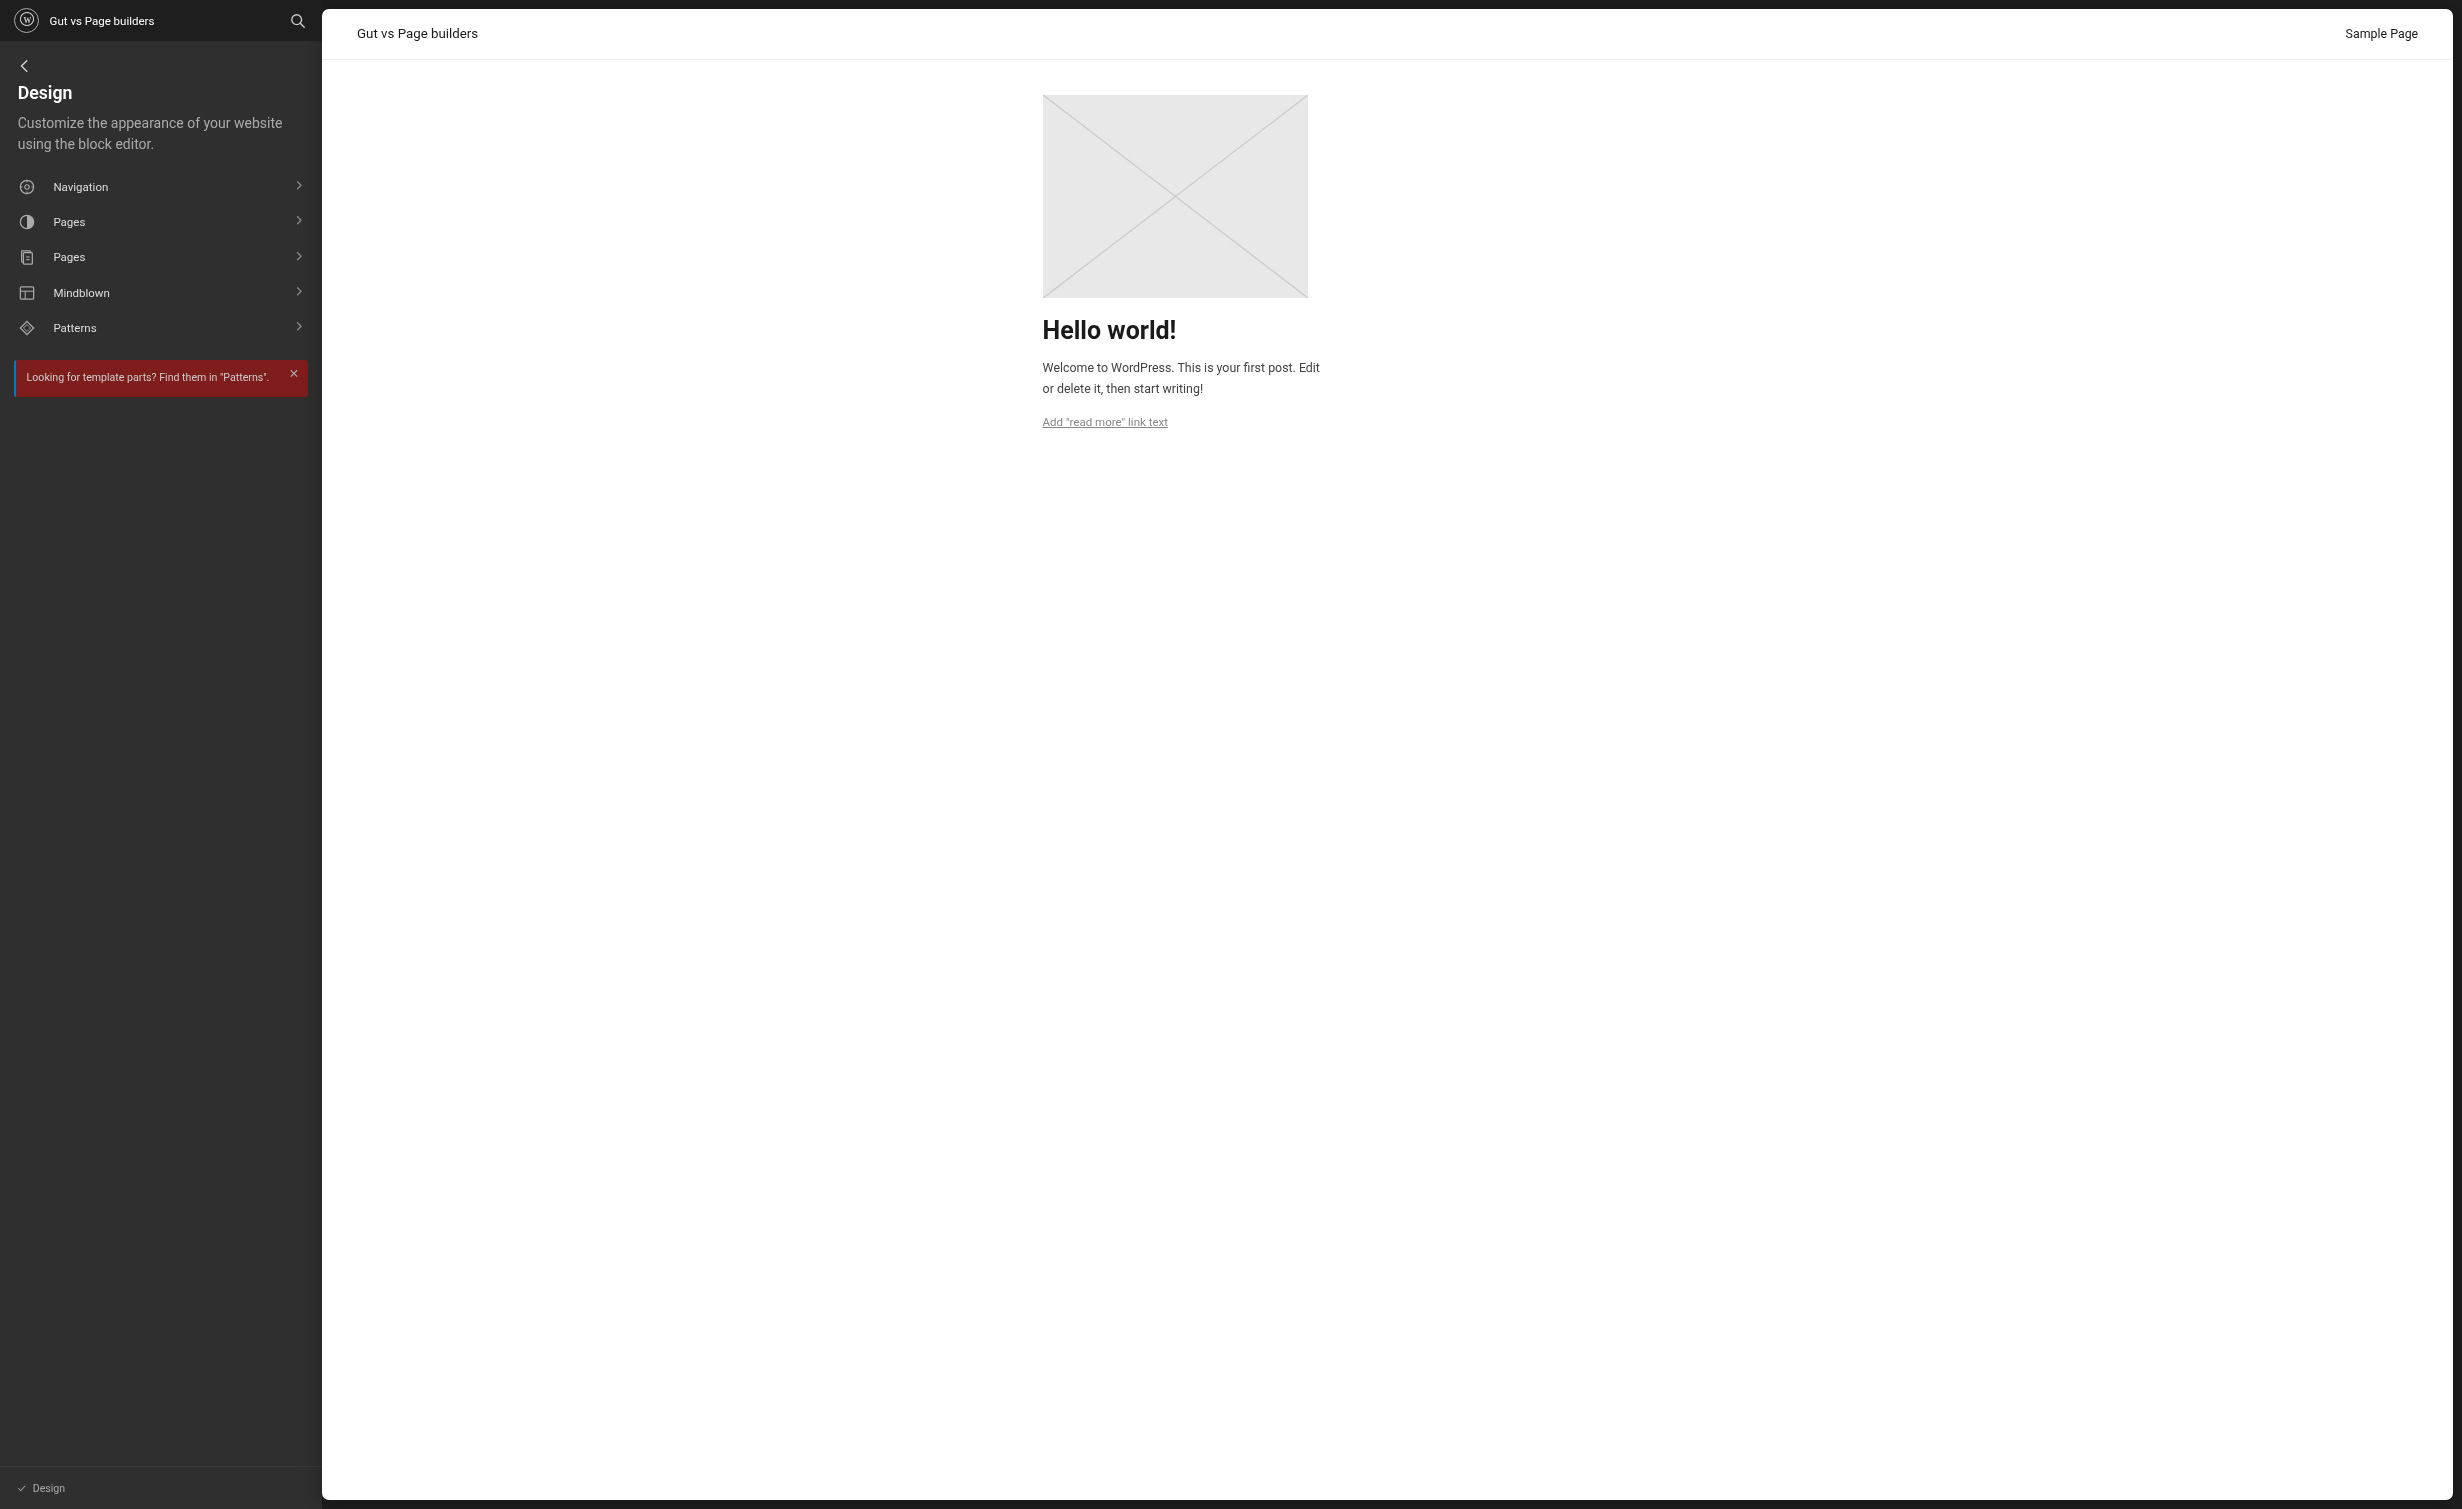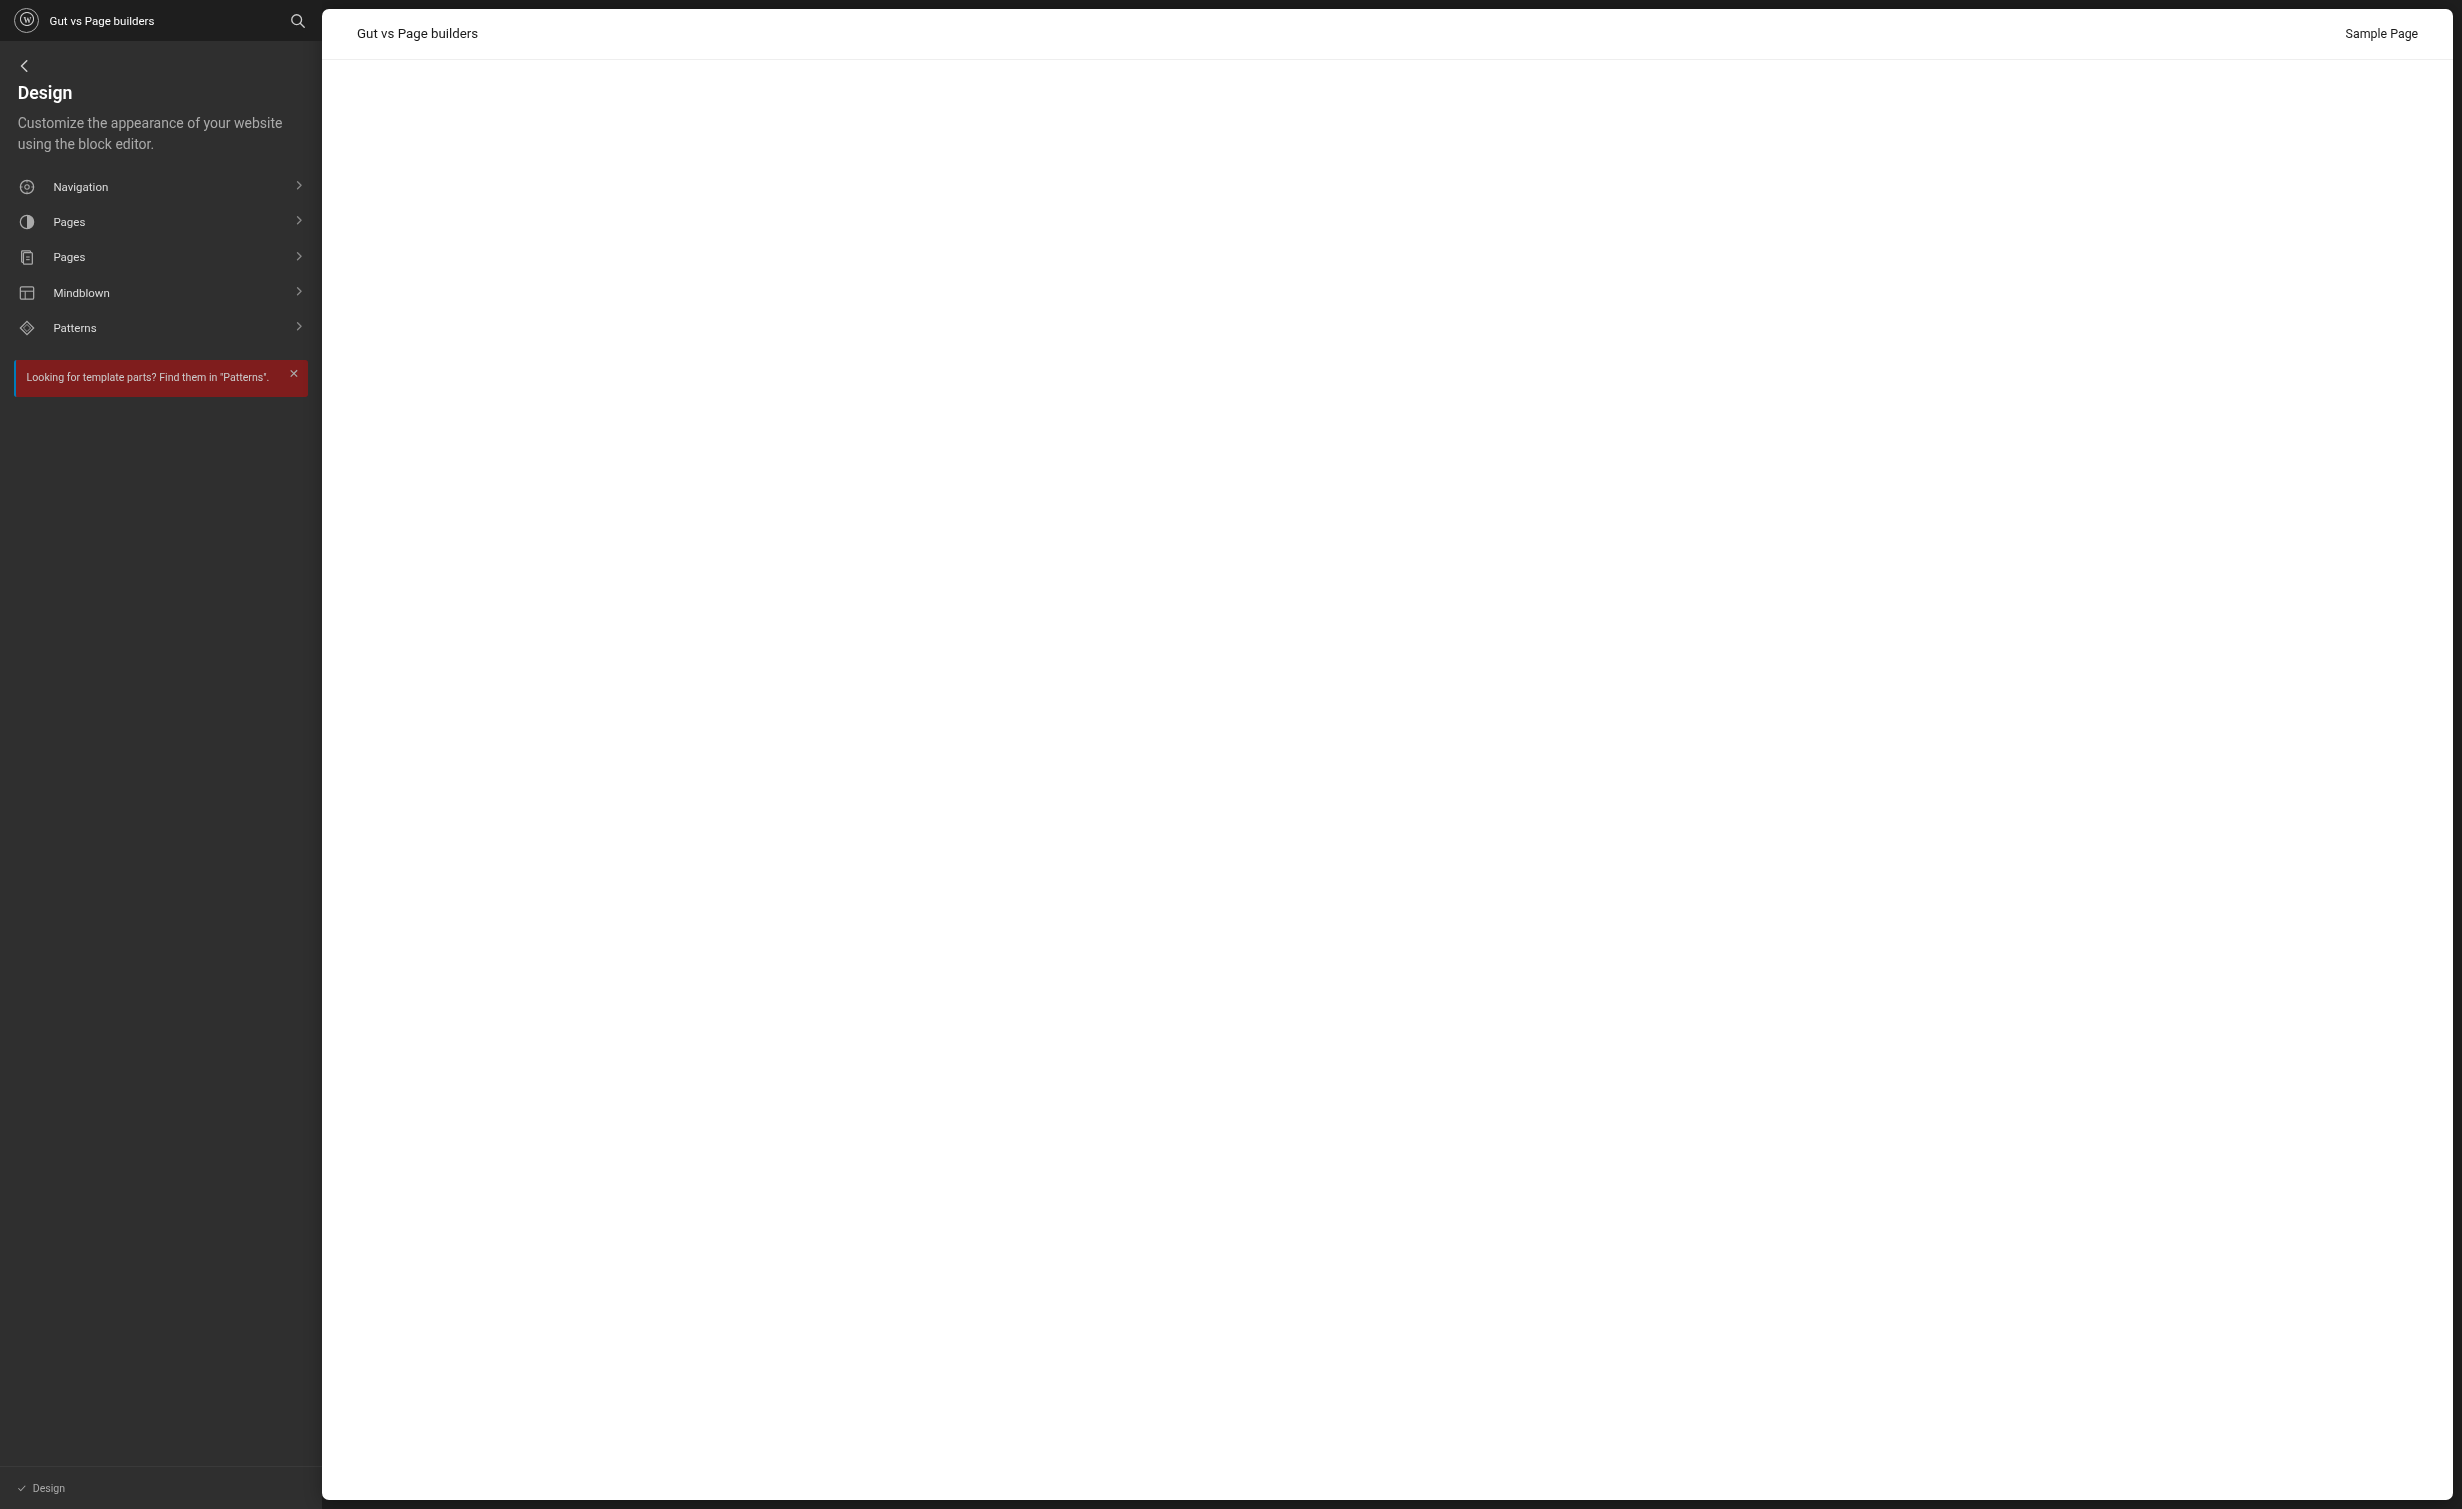--- a/index.html
+++ b/index.html
@@ -354,15 +354,29 @@
 
 <div class="main-preview">
 
   <div class="preview-nav">
     <span class="preview-site-title">Gut vs Page builders</span>
     <span class="preview-nav-link">Sample Page</span>
   </div>
 
   <div class="preview-body">
 
+    <div class="preview-card">
+      
+      <div class="preview-image-placeholder">
+        <svg width="265" height="203" viewBox="0 0 300 230">
+          <rect width="300" height="230" fill="#e8e8e8"></rect>
+          <line x1="0" y1="0" x2="300" y2="230" stroke="#ccc" stroke-width="1.5"></line>
+          <line x1="300" y1="0" x2="0" y2="230" stroke="#ccc" stroke-width="1.5"></line>
+        </svg>
+      </div>
+
+      <h2 class="preview-post-title">Hello world!</h2>
+      <p class="preview-post-excerpt">Welcome to WordPress. This is your first post. Edit or delete it, then start writing!</p>
+      <span class="preview-read-more">Add "read more" link text</span>
+    </div>
   </div>
 </div>
 
 
 </body></html>

